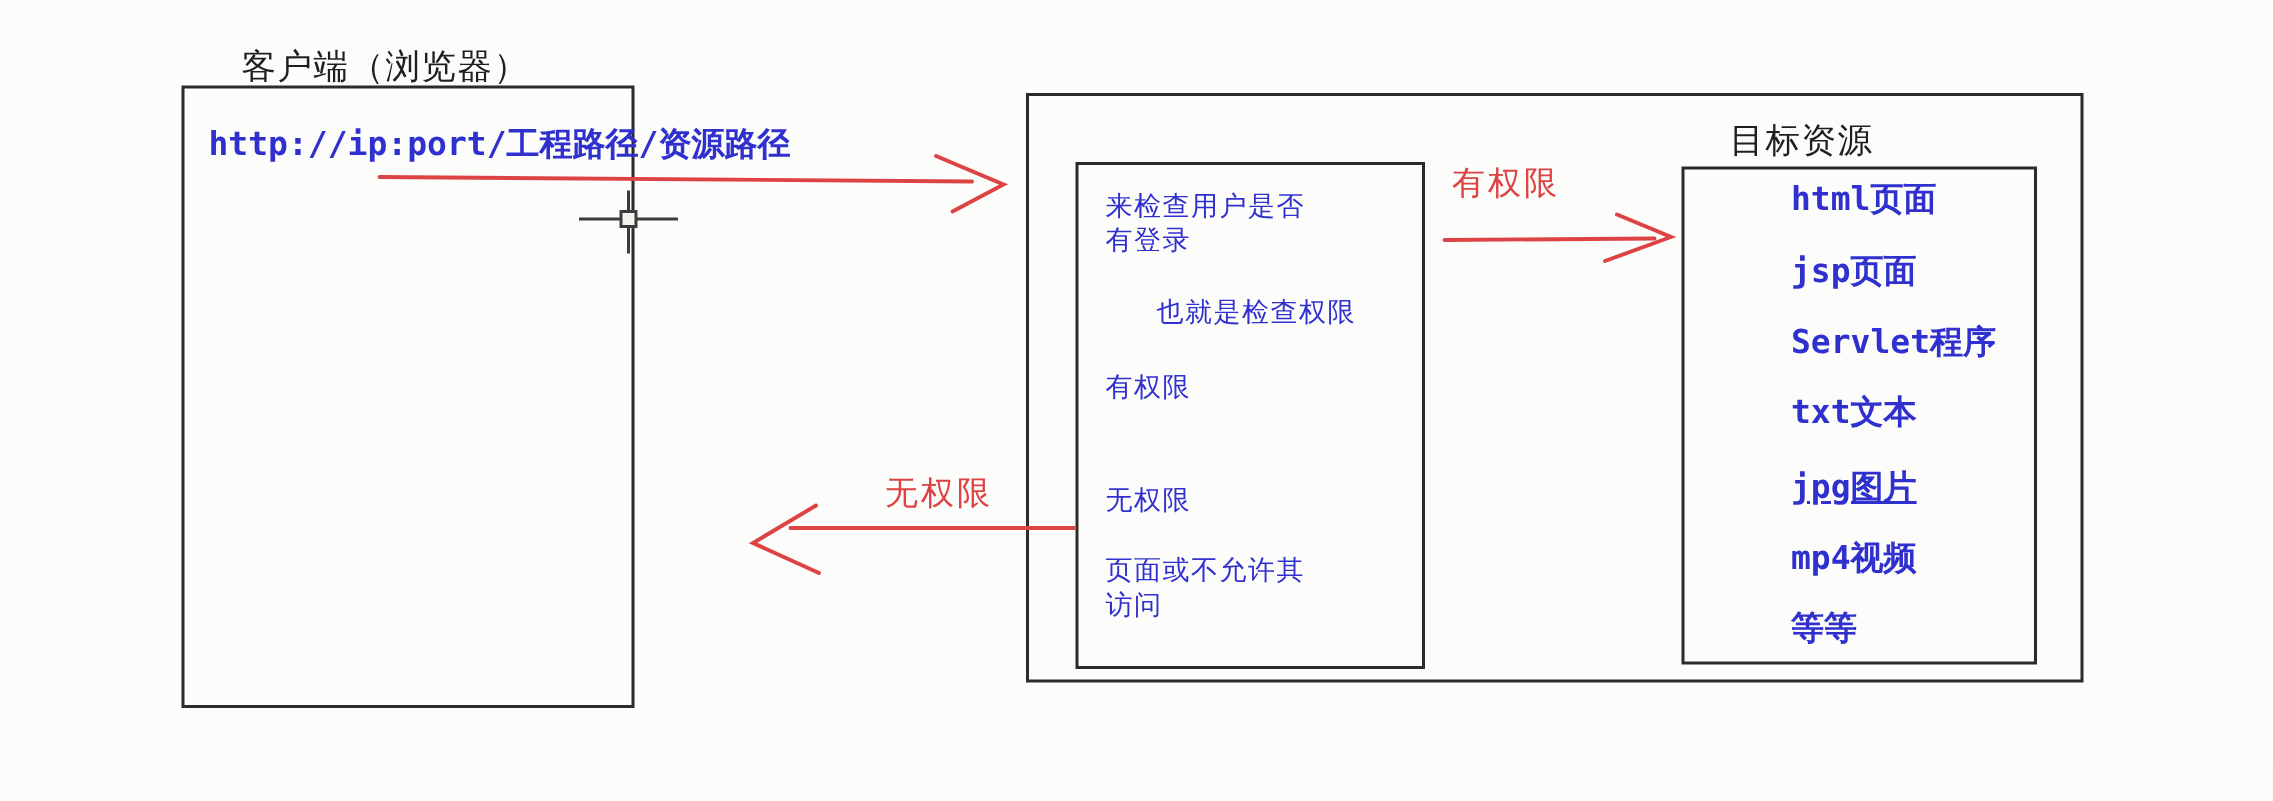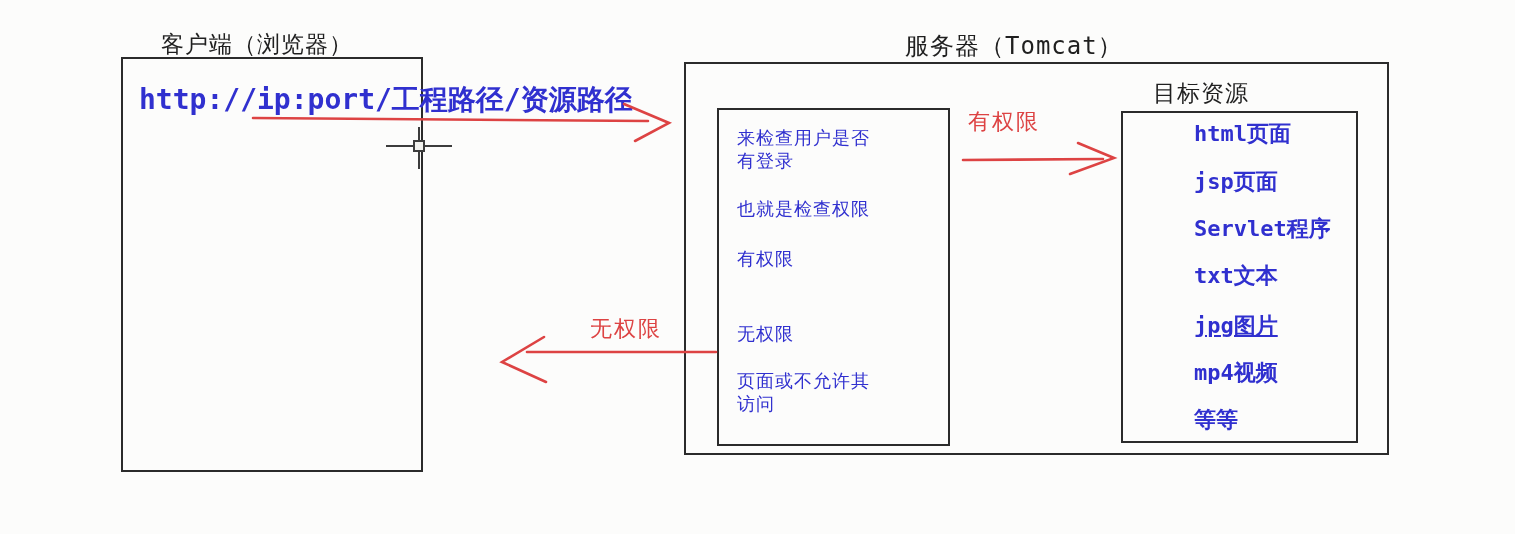--- a/index.html
+++ b/index.html
@@ -27,21 +27,21 @@
     color:#1f1f1f;
     font-size:24px;
     letter-spacing:1px;
     white-space:nowrap;
     font-family:"DejaVu Sans Mono","DejaVu Sans",sans-serif;
   }
   .title.small{font-size:23px;}
   .url{
     position:absolute;
     color:var(--blue);
-    font-size:28px;
+    font-size:22px;
     white-space:nowrap;
     font-weight:600;
     font-family:"DejaVu Sans Mono","DejaVu Sans",sans-serif;
   }
   .note{
     position:absolute;
     left:737px;
     color:var(--blue);
     font-size:18px;
     line-height:24px;
@@ -78,27 +78,26 @@
 </style>
 </head>
 <body>
 
 <div class="canvas">
 
   <div class="title small" style="left:161px;top:29px;text-align:center;">客户端（浏览器）</div>
   <div class="box" style="left:121px;top:57px;width:302px;height:415px;"></div>
   <div class="url" style="left:139px;top:81px;">http://ip:port/工程路径/资源路径</div>
 
-  <div class="title" style="left:905px;top:30px;">服务器（Tomcat）</div>
   <div class="box" style="left:684px;top:62px;width:705px;height:393px;"></div>
 
   <div class="box" style="left:717px;top:108px;width:233px;height:338px;"></div>
   <div class="note" style="top:126px;">来检查用户是否</div>
   <div class="note" style="top:149px;">有登录</div>
-  <div class="note" style="top:197px;">也就是检查权限</div>
+  <div class="note" style="top:197px;margin-left:34px;">也就是检查权限</div>
   <div class="note" style="top:247px;">有权限</div>
   <div class="note" style="top:322px;">无权限</div>
   <div class="note" style="top:369px;">页面或不允许其</div>
   <div class="note" style="top:392px;">访问</div>
 
   <div class="title small" style="left:1153px;top:78px;">目标资源</div>
   <div class="box" style="left:1121px;top:111px;width:237px;height:332px;"></div>
   <div class="res-item" style="top:121px;">html页面</div>
   <div class="res-item" style="top:169px;">jsp页面</div>
   <div class="res-item" style="top:216px;">Servlet程序</div>

